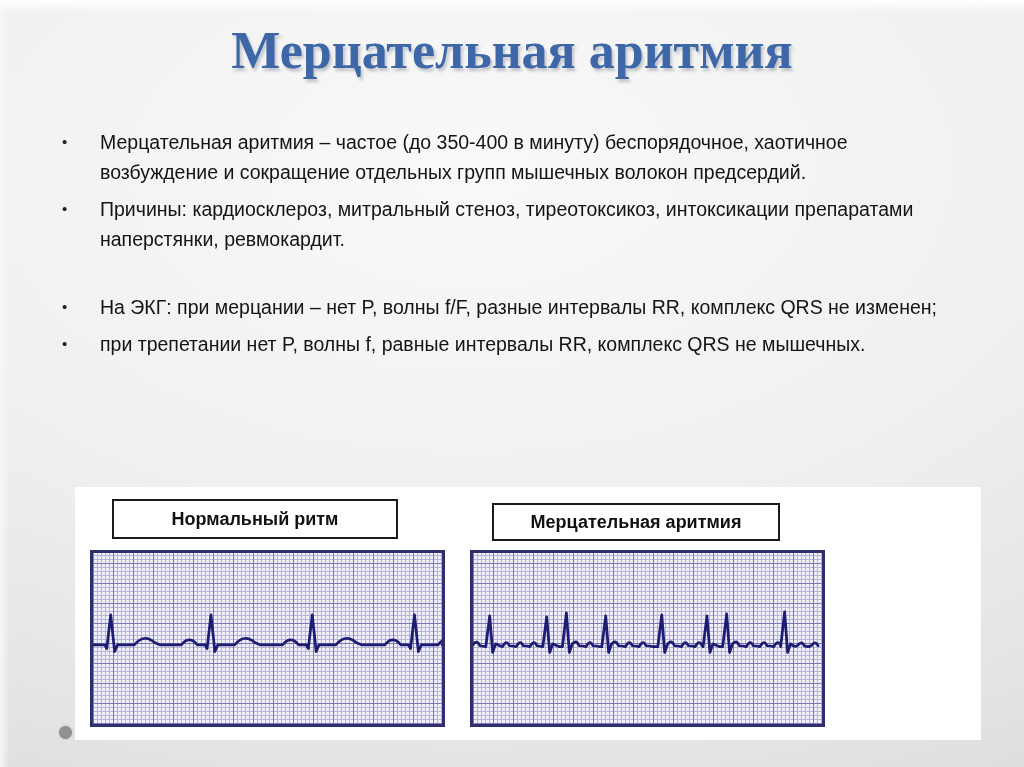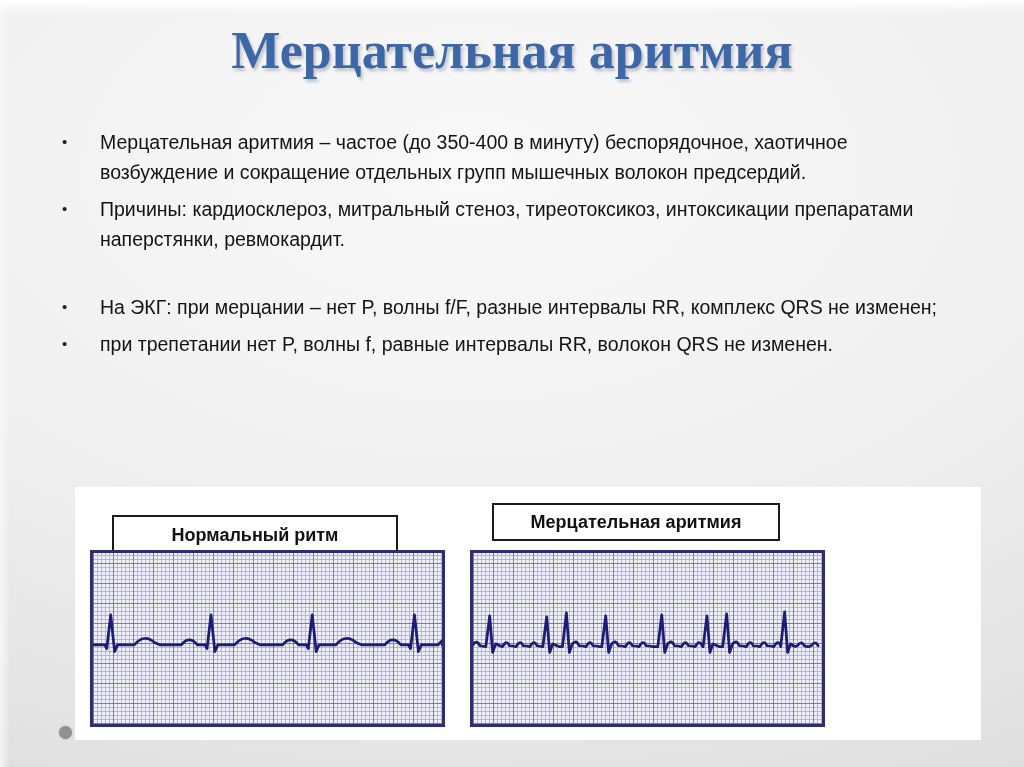--- a/index.html
+++ b/index.html
@@ -44,21 +44,21 @@
   .figure-panel{
     position:absolute;left:75px;top:487px;width:906px;height:253px;
     background:#ffffff;
   }
   .ecg-label{
     position:absolute;height:40px;background:#ffffff;
     border:2px solid var(--label-border);
     display:flex;align-items:center;justify-content:center;
     font-weight:bold;font-size:18px;color:#111;
   }
-  .ecg-label.left{left:37px;top:28px;width:286px;}
+  .ecg-label.left{left:37px;top:12px;width:286px;}
   .ecg-label.right{left:417px;top:16px;width:288px;height:38px;}
   .ecg-grid{
     position:absolute;top:63px;width:355px;height:177px;
     background-color:var(--grid-bg);
     background-image:
       repeating-linear-gradient(90deg,var(--grid-major) 0 1px,transparent 1px 20px),
       repeating-linear-gradient(0deg,var(--grid-major) 0 1px,transparent 1px 20px),
       repeating-linear-gradient(90deg,var(--grid-line) 0 1px,transparent 1px 4px),
       repeating-linear-gradient(0deg,var(--grid-line) 0 1px,transparent 1px 4px);
     border:3px solid var(--grid-border);
@@ -87,21 +87,21 @@
     <div class="bullet-item">
       <span class="bullet-marker">•</span>
       <span class="bullet-text">Причины: кардиосклероз, митральный стеноз, тиреотоксикоз, интоксикации препаратами наперстянки, ревмокардит.</span>
     </div>
     <div class="bullet-item gap-top">
       <span class="bullet-marker">•</span>
       <span class="bullet-text">На ЭКГ: при мерцании – нет P, волны f/F, разные интервалы RR, комплекс QRS не изменен;</span>
     </div>
     <div class="bullet-item">
       <span class="bullet-marker">•</span>
-      <span class="bullet-text">при трепетании нет P, волны f, равные интервалы RR, волокон QRS не изменен.</span>
+      <span class="bullet-text">при трепетании нет P, волны f, равные интервалы RR, комплекс QRS не мышечных.</span>
     </div>
   </div>
 
   <div class="figure-panel">
     <div class="ecg-label left">
       <span>Нормальный ритм</span>
     </div>
     <div class="ecg-label right">
       <span>Мерцательная аритмия</span>
     </div>

